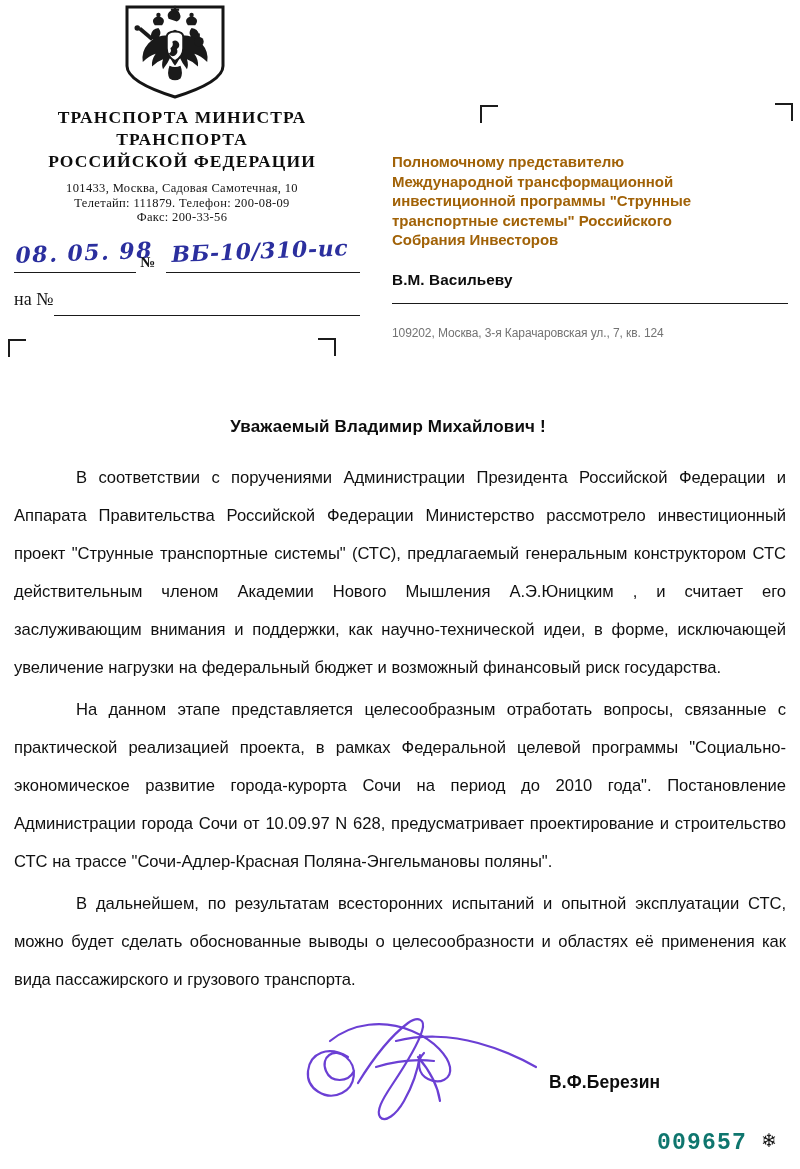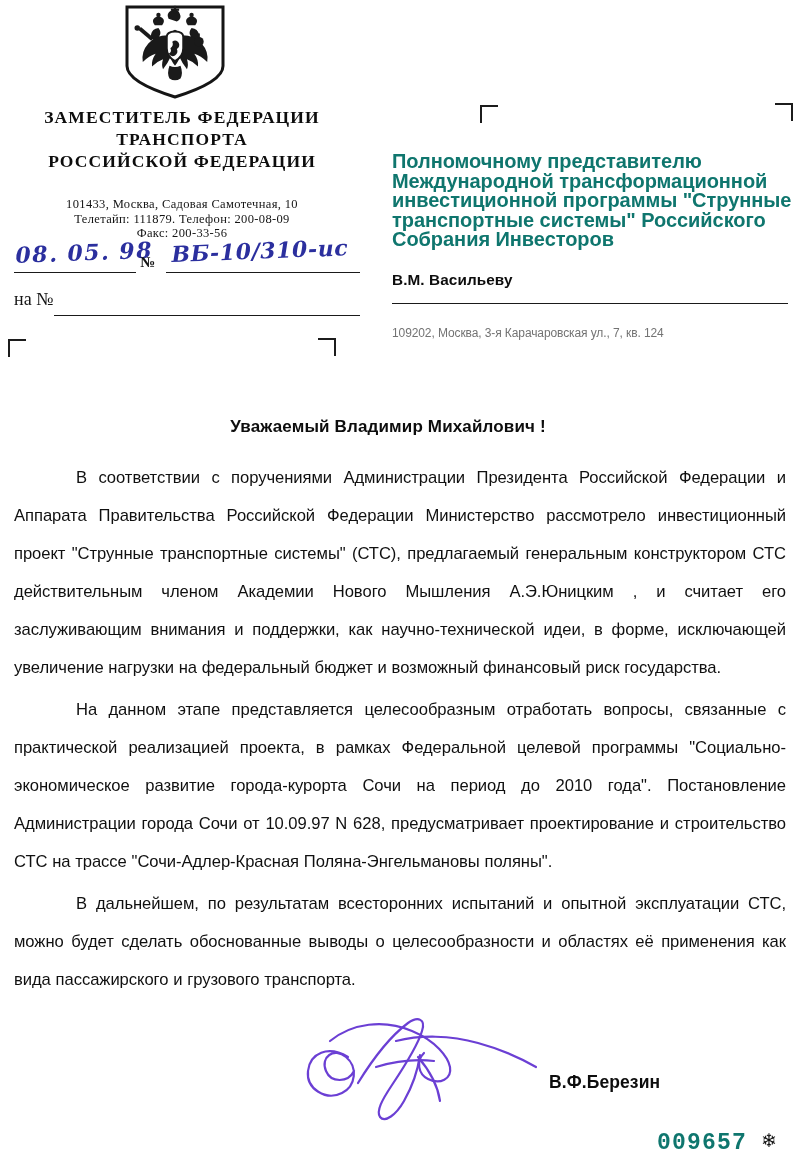--- a/index.html
+++ b/index.html
@@ -40,21 +40,21 @@
     font-size: 17.5px;
     line-height: 22px;
     letter-spacing: 1.1px;
     color: #0d0d0d;
   }
   #ministry-title .tl {
     display: block;
     white-space: nowrap;
   }
   #contact-block {
-    margin-top: 25px;
+    margin-top: 9px;
     font-family: "Liberation Serif", serif;
     font-size: 12.5px;
     line-height: 14.5px;
     letter-spacing: 0.35px;
     color: #141414;
   }
   #contact-block .cl { display: block; white-space: nowrap; }
 
   
   #reg-row {
@@ -131,25 +131,25 @@
   #corner-d { left: 775px; top: 103px; }
 
   
   #addressee {
     position: absolute;
     left: 392px;
     top: 152px;
     width: 404px;
   }
   #addressee-org {
-    font-size: 20px;
+    font-size: 15px;
     font-weight: bold;
     line-height: 19.6px;
     letter-spacing: -0.05px;
-    color: #0f766e;
+    color: #a16207;
   }
   #addressee-org .al { display: block; }
   #addressee-person {
     margin-top: 21px;
     font-size: 15.3px;
     font-weight: bold;
     letter-spacing: 0.1px;
     color: #0d0d0d;
   }
   #addressee-divider {
@@ -273,21 +273,21 @@
       <path d="M-6,17 q-3,8 0,14 q6,4 12,0 q3,-6 0,-14 q-6,3 -12,0 z"></path>
 
       <path d="M-9,-14 q0,-6 9,-6 q9,0 9,6 v12 q0,9 -9,14 q-9,-5 -9,-14 z" fill="#ffffff" stroke="#1a1a1a" stroke-width="2.2"></path>
       <path d="M-3,-9 q4,-3 7,1 q2,4 -2,7 q2,4 -2,7 q-4,2 -7,-2 q4,-2 2,-6 q4,-3 2,-7 z"></path>
     </g>
   </svg>
 </div>
 
 <div id="letterhead">
   <div id="ministry-title">
-    <span class="tl">ЗАМЕСТИТЕЛЬ ФЕДЕРАЦИИ</span>
+    <span class="tl">ТРАНСПОРТА МИНИСТРА</span>
     <span class="tl">ТРАНСПОРТА</span>
     <span class="tl">РОССИЙСКОЙ ФЕДЕРАЦИИ</span>
   </div>
   <div id="contact-block">
     <span class="cl">101433, Москва, Садовая Самотечная, 10</span>
     <span class="cl">Телетайп: 111879. Телефон: 200-08-09</span>
     <span class="cl">Факс: 200-33-56</span>
   </div>
 </div>
 

